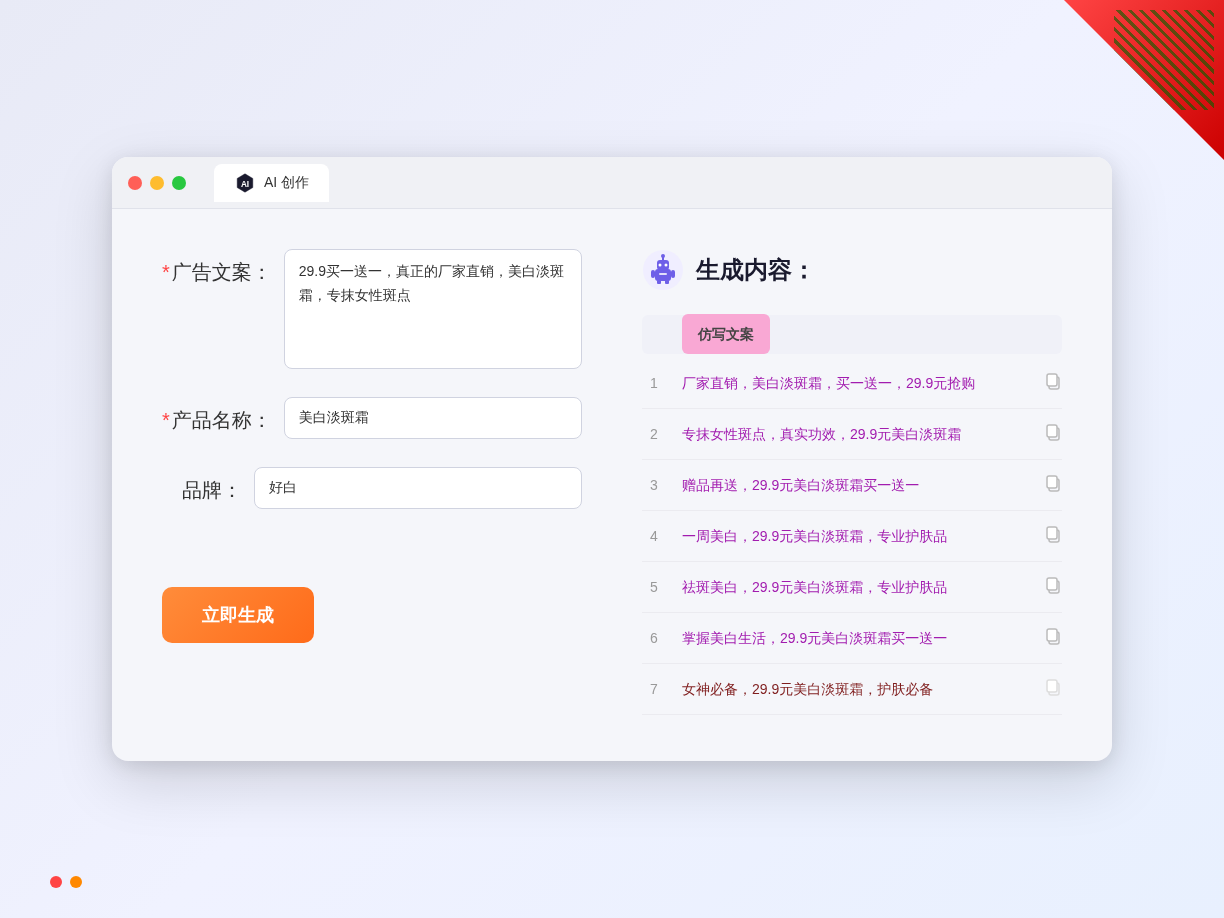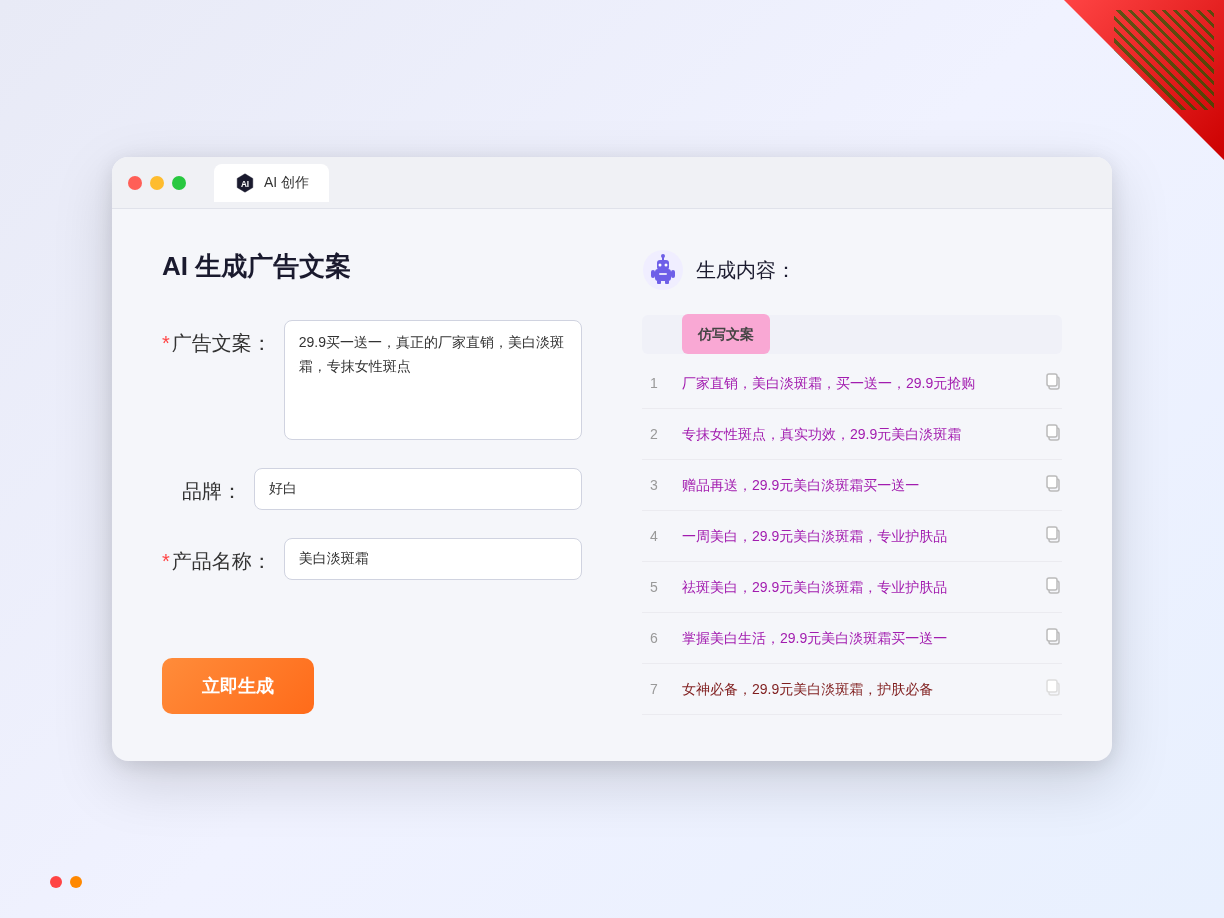--- a/index.html
+++ b/index.html
@@ -198,22 +198,22 @@
       gap: 12px;
       margin-bottom: 24px;
     }
 
     .robot-icon {
       width: 42px;
       height: 42px;
     }
 
     .result-title {
-      font-size: 20px;
-      font-weight: 400;
+      font-size: 24px;
+      font-weight: 700;
       color: #1a1a2e;
     }
 
     .table-header {
       background: #f9a8d4;
       padding: 12px 16px;
       font-size: 14px;
       font-weight: 600;
       color: #444;
       text-align: left;
@@ -277,45 +277,44 @@
         <polygon points="12,2 20.5,7 20.5,17 12,22 3.5,17 3.5,7" fill="#1a1a2e" stroke="#1a1a2e" stroke-width="0.5"></polygon>
         <text x="12" y="16" text-anchor="middle" font-size="9" font-weight="bold" fill="white" font-family="Arial">AI</text>
       </svg>
       <span>AI 创作</span>
     </div>
   </div>
 
   <div class="main-content">
 
     <div class="left-panel">
-      <h1 class="page-title">AI 生成广告文案</h1>
 
       
       <div class="form-group">
         <div class="form-label">
           <span class="required-star">*</span><span>广告文案：</span>
         </div>
         <textarea class="form-input form-textarea" style="">29.9买一送一，真正的厂家直销，美白淡斑霜，专抹女性斑点</textarea>
       </div>
 
       
       <div class="form-group">
-        <div class="form-label">品牌：</div>
-        <input type="text" class="form-input form-input-single" value="好白" style="">
-      </div>
-
-      
-      <div class="form-group">
         <div class="form-label">
           <span class="required-star">*</span><span>产品名称：</span>
         </div>
         <input type="text" class="form-input form-input-single" value="美白淡斑霜" style="">
       </div>
 
       
+      <div class="form-group">
+        <div class="form-label">品牌：</div>
+        <input type="text" class="form-input form-input-single" value="好白" style="">
+      </div>
+
+      
       <button class="generate-btn">立即生成</button>
     </div>
 
     <div class="right-panel">
 
       <div class="result-header">
 
         <svg class="robot-icon" viewBox="0 0 42 42" fill="none">
           <circle cx="21" cy="21" r="20" fill="#f0eeff"></circle>
 

